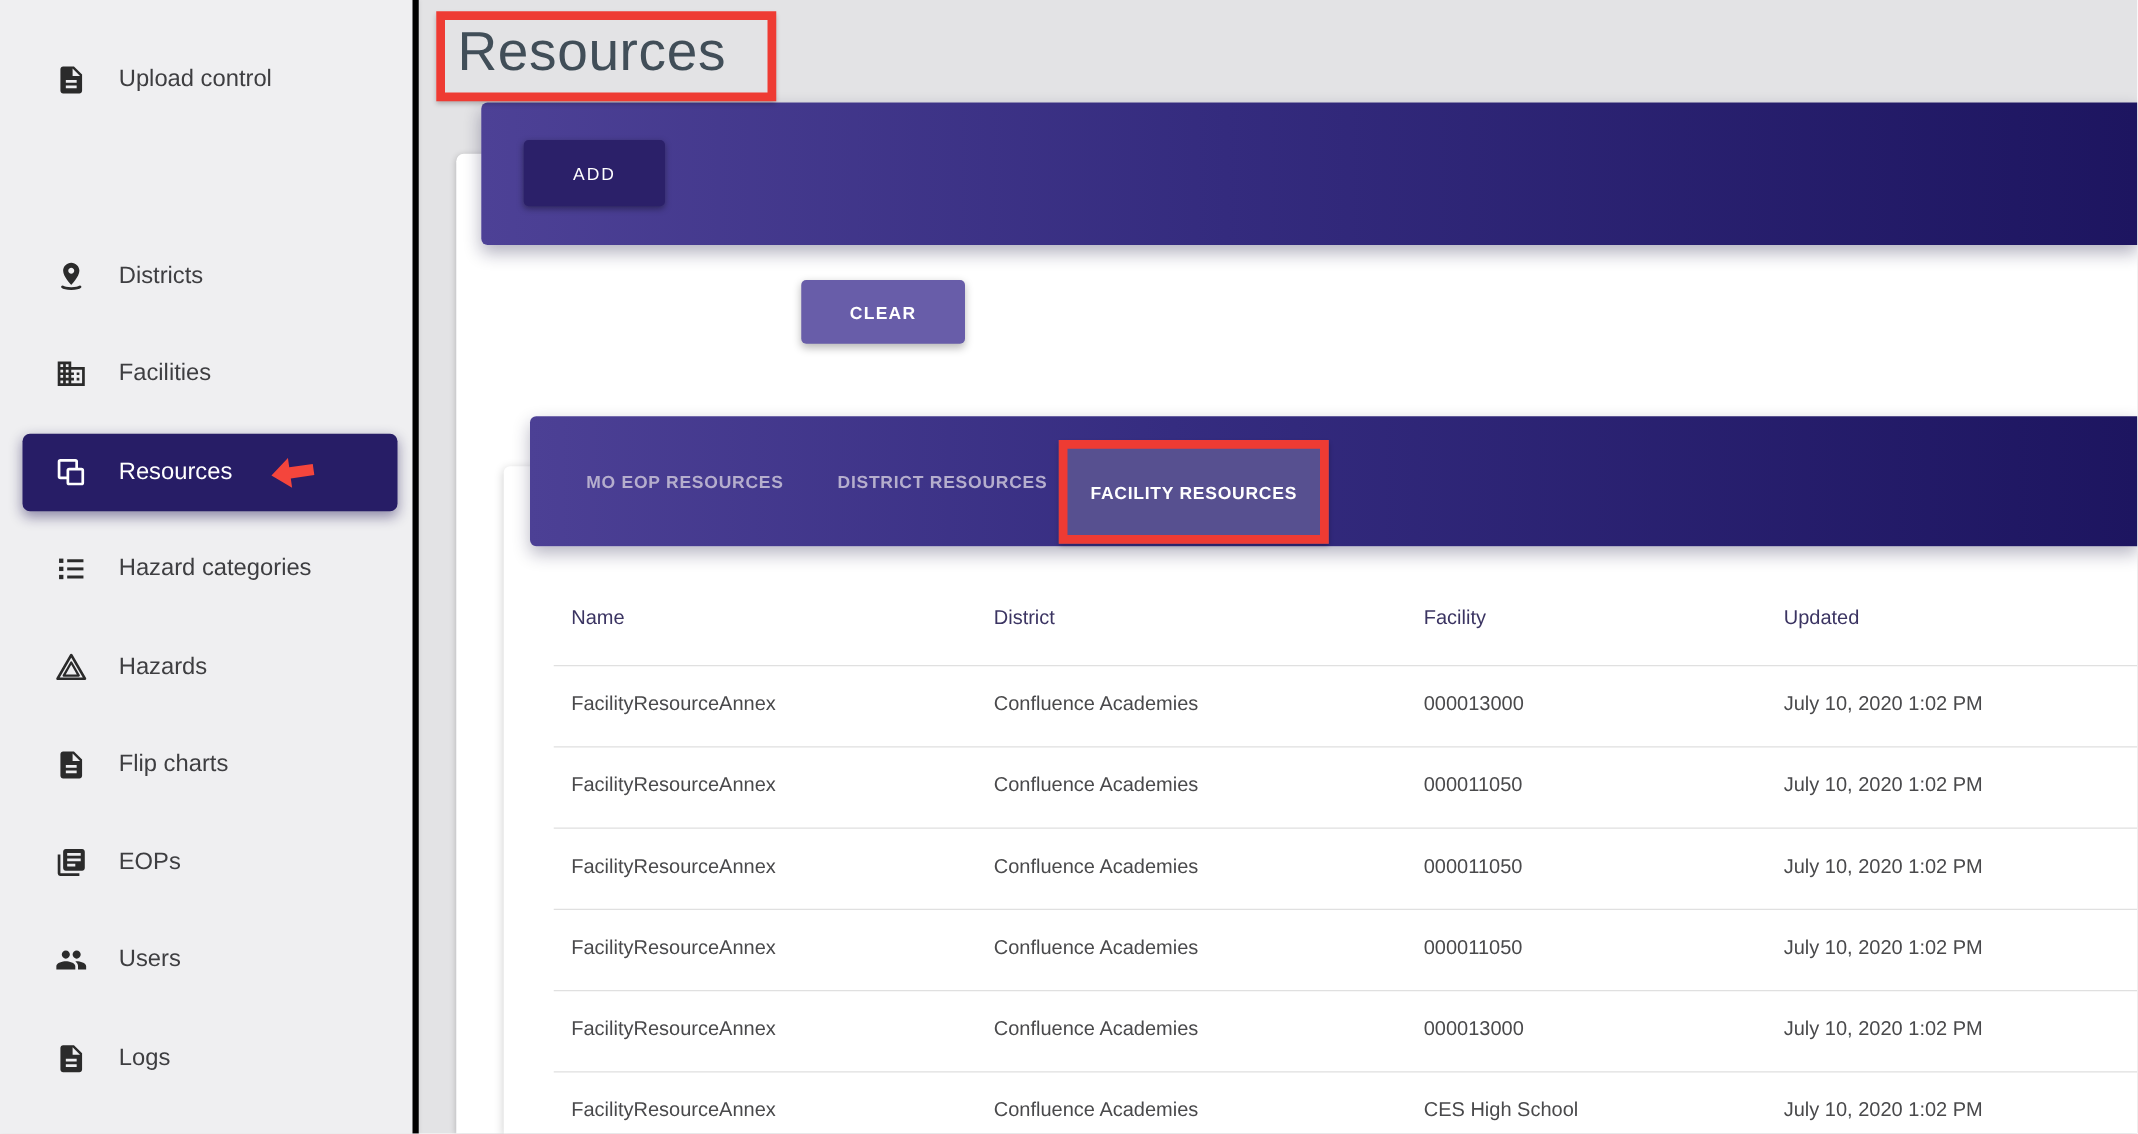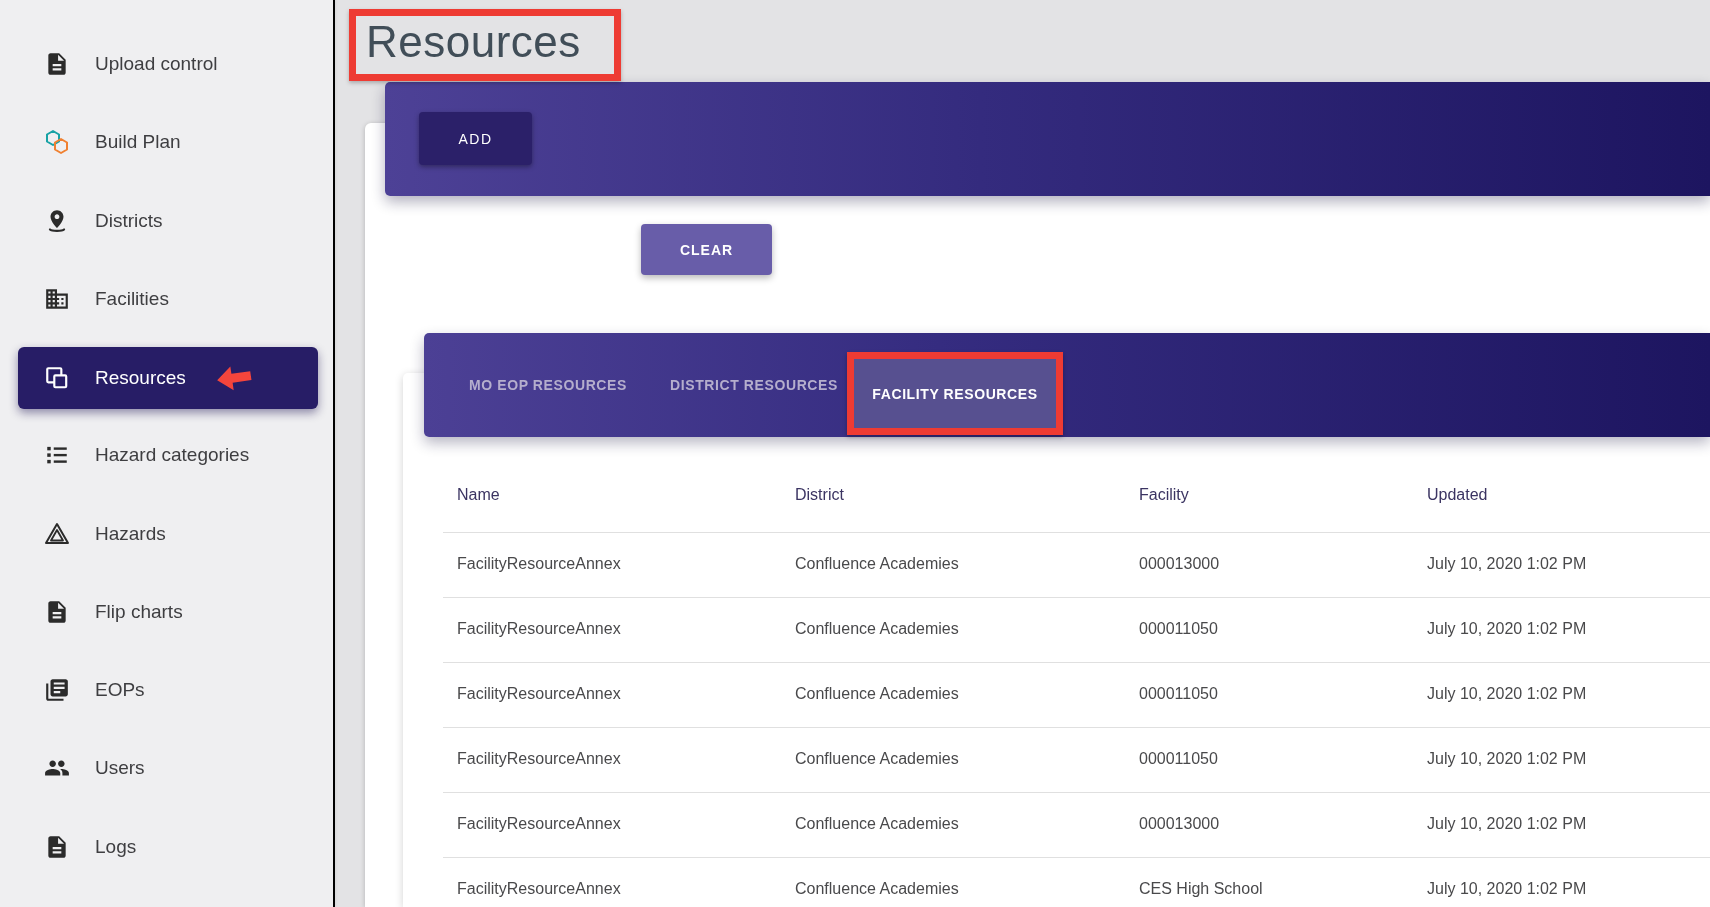--- a/index.html
+++ b/index.html
@@ -5,21 +5,21 @@
   * { margin:0; padding:0; box-sizing:border-box; }
   html,body { width:1710px; height:907px; overflow:hidden; }
   #app {
     position:relative; width:1710px; height:907px;
     background:#e3e3e5; overflow:hidden;
     font-family:"Liberation Sans", sans-serif;
   }
   
   .sidebar {
     position:absolute; left:0; top:0; width:335px; height:907px;
-    background:#efeff1; border-right:2px solid #000000;
+    background:#efeff1; border-right:5px solid #000000;
     box-shadow:1px 0 3px rgba(0,0,0,0.06); z-index:5;
   }
   .nav-item { position:absolute; left:0; width:335px; height:62px; cursor:pointer; }
   .nav-item .nav-icon { position:absolute; left:44px; top:50%; transform:translateY(-50%); width:26px; height:26px; }
   .nav-item .nav-label { position:absolute; left:95px; top:50%; transform:translateY(-50%); font-size:19px; color:#3e3e41; white-space:nowrap; }
   .nav-item.selected {
     left:18px; width:300px; background:#271d66; border-radius:6px;
     box-shadow:0 4px 10px rgba(25,15,80,0.45);
   }
   .nav-item.selected .nav-icon { left:26px; }
@@ -113,29 +113,20 @@
 
     <div class="nav-item" style="top:33px">
       <span class="nav-icon">
         <svg viewBox="0 0 24 24" width="26" height="26">
             <path fill="#2b2b2b" d="M14 2H6c-1.1 0-2 .9-2 2v16c0 1.1.9 2 2 2h12c1.1 0 2-.9 2-2V8l-6-6zm2 16H8v-2h8v2zm0-4H8v-2h8v2zm-3-5V3.5L18.5 9H13z"></path>
           </svg>
       </span>
       <span class="nav-label">Upload control</span>
     </div>
 
-    <div class="nav-item" style="top:111px">
-      <span class="nav-icon">
-        <svg viewBox="0 0 26 26" width="26" height="26" fill="none" stroke-linejoin="round">
-          <path d="M9 2 L15 5.5 V12.5 L9 16 L3 12.5 V5.5 Z" stroke="#17a2a5" stroke-width="2"></path>
-          <path d="M17 10 L23 13.5 V20.5 L17 24 L11 20.5 V13.5 Z" stroke="#f08030" stroke-width="2"></path>
-        </svg>
-      </span>
-      <span class="nav-label">Build Plan</span>
-    </div>
 
     <div class="nav-item" style="top:190px">
       <span class="nav-icon">
         <svg viewBox="0 0 24 24" width="26" height="26">
           <path fill="#2b2b2b" d="M12 2C8.7 2 6 4.7 6 8c0 4.4 6 10.5 6 10.5S18 12.4 18 8c0-3.3-2.7-6-6-6zm0 8.2c-1.2 0-2.2-1-2.2-2.2s1-2.2 2.2-2.2 2.2 1 2.2 2.2-1 2.2-2.2 2.2z"></path>
           <path d="M5.5 19.8c1.8 1.7 11.2 1.7 13 0" stroke="#2b2b2b" stroke-width="2" fill="none" stroke-linecap="round"></path>
         </svg>
       </span>
       <span class="nav-label">Districts</span>
     </div>

